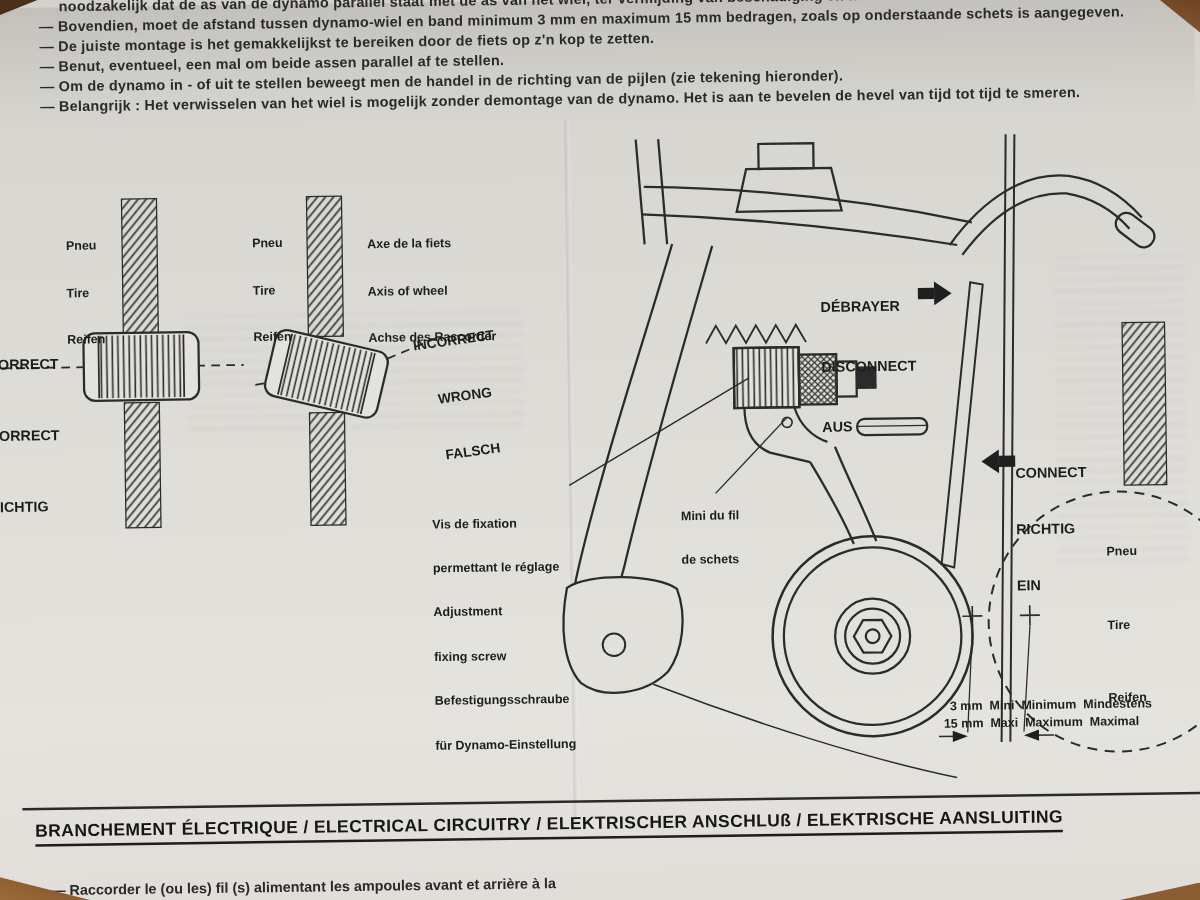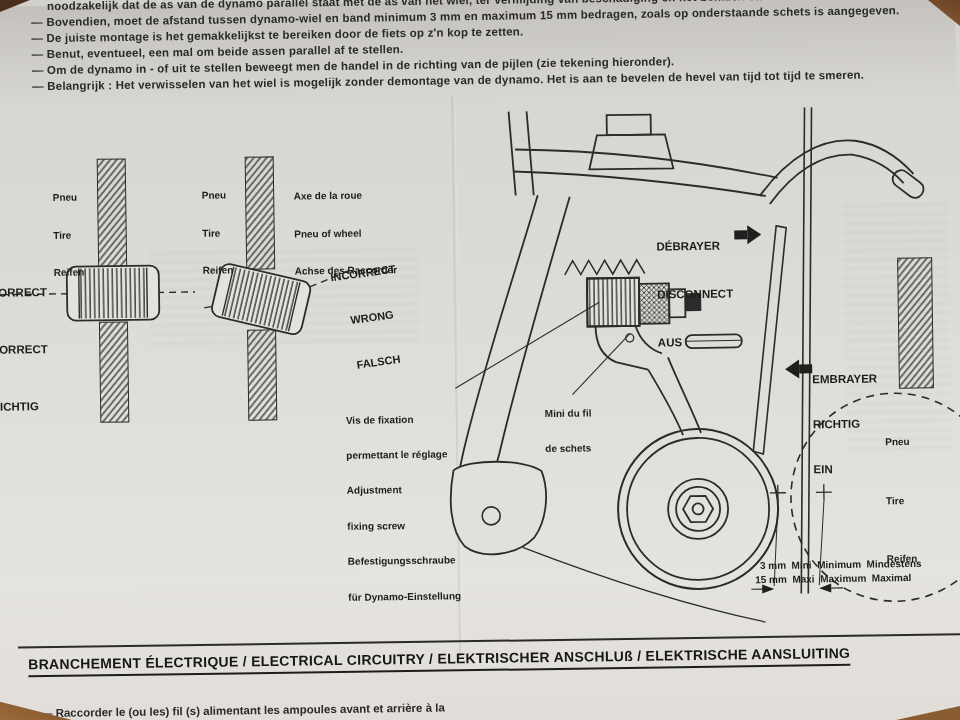--- a/index.html
+++ b/index.html
@@ -185,22 +185,22 @@
       <span>Pneu</span>
       <span>Tire</span>
       <span>Reifen</span>
     </div>
     <div id="tire2" class="lbl">
       <span>Pneu</span>
       <span>Tire</span>
       <span>Reifen</span>
     </div>
     <div id="axis" class="lbl">
-      <span>Axe de la roue</span>
-      <span>Pneu of wheel</span>
+      <span>Axe de la fiets</span>
+      <span>Axis of wheel</span>
       <span>Achse des Raccorder</span>
     </div>
     <div id="correct" class="lbl">
       <span>CORRECT</span>
       <span>CORRECT</span>
       <span>RICHTIG</span>
     </div>
     <div id="incorrect" class="lbl">
       <span>INCORRECT</span>
       <span>WRONG</span>
@@ -217,21 +217,21 @@
     <div id="ground" class="lbl">
       <span>Mini du fil</span>
       <span>de schets</span>
     </div>
     <div id="disconnect" class="lbl">
       <span>DÉBRAYER</span>
       <span>DISCONNECT</span>
       <span>AUS</span>
     </div>
     <div id="connect" class="lbl">
-      <span>EMBRAYER</span>
+      <span>CONNECT</span>
       <span>RICHTIG</span>
       <span>EIN</span>
     </div>
     <div id="tire3" class="lbl">
       <span>Pneu</span>
       <span>Tire</span>
       <span>Reifen</span>
     </div>
     <div id="distmin" class="lbl">3 mm  Mini  Minimum  Mindestens</div>
     <div id="distmax" class="lbl">15 mm  Maxi  Maximum  Maximal</div>

